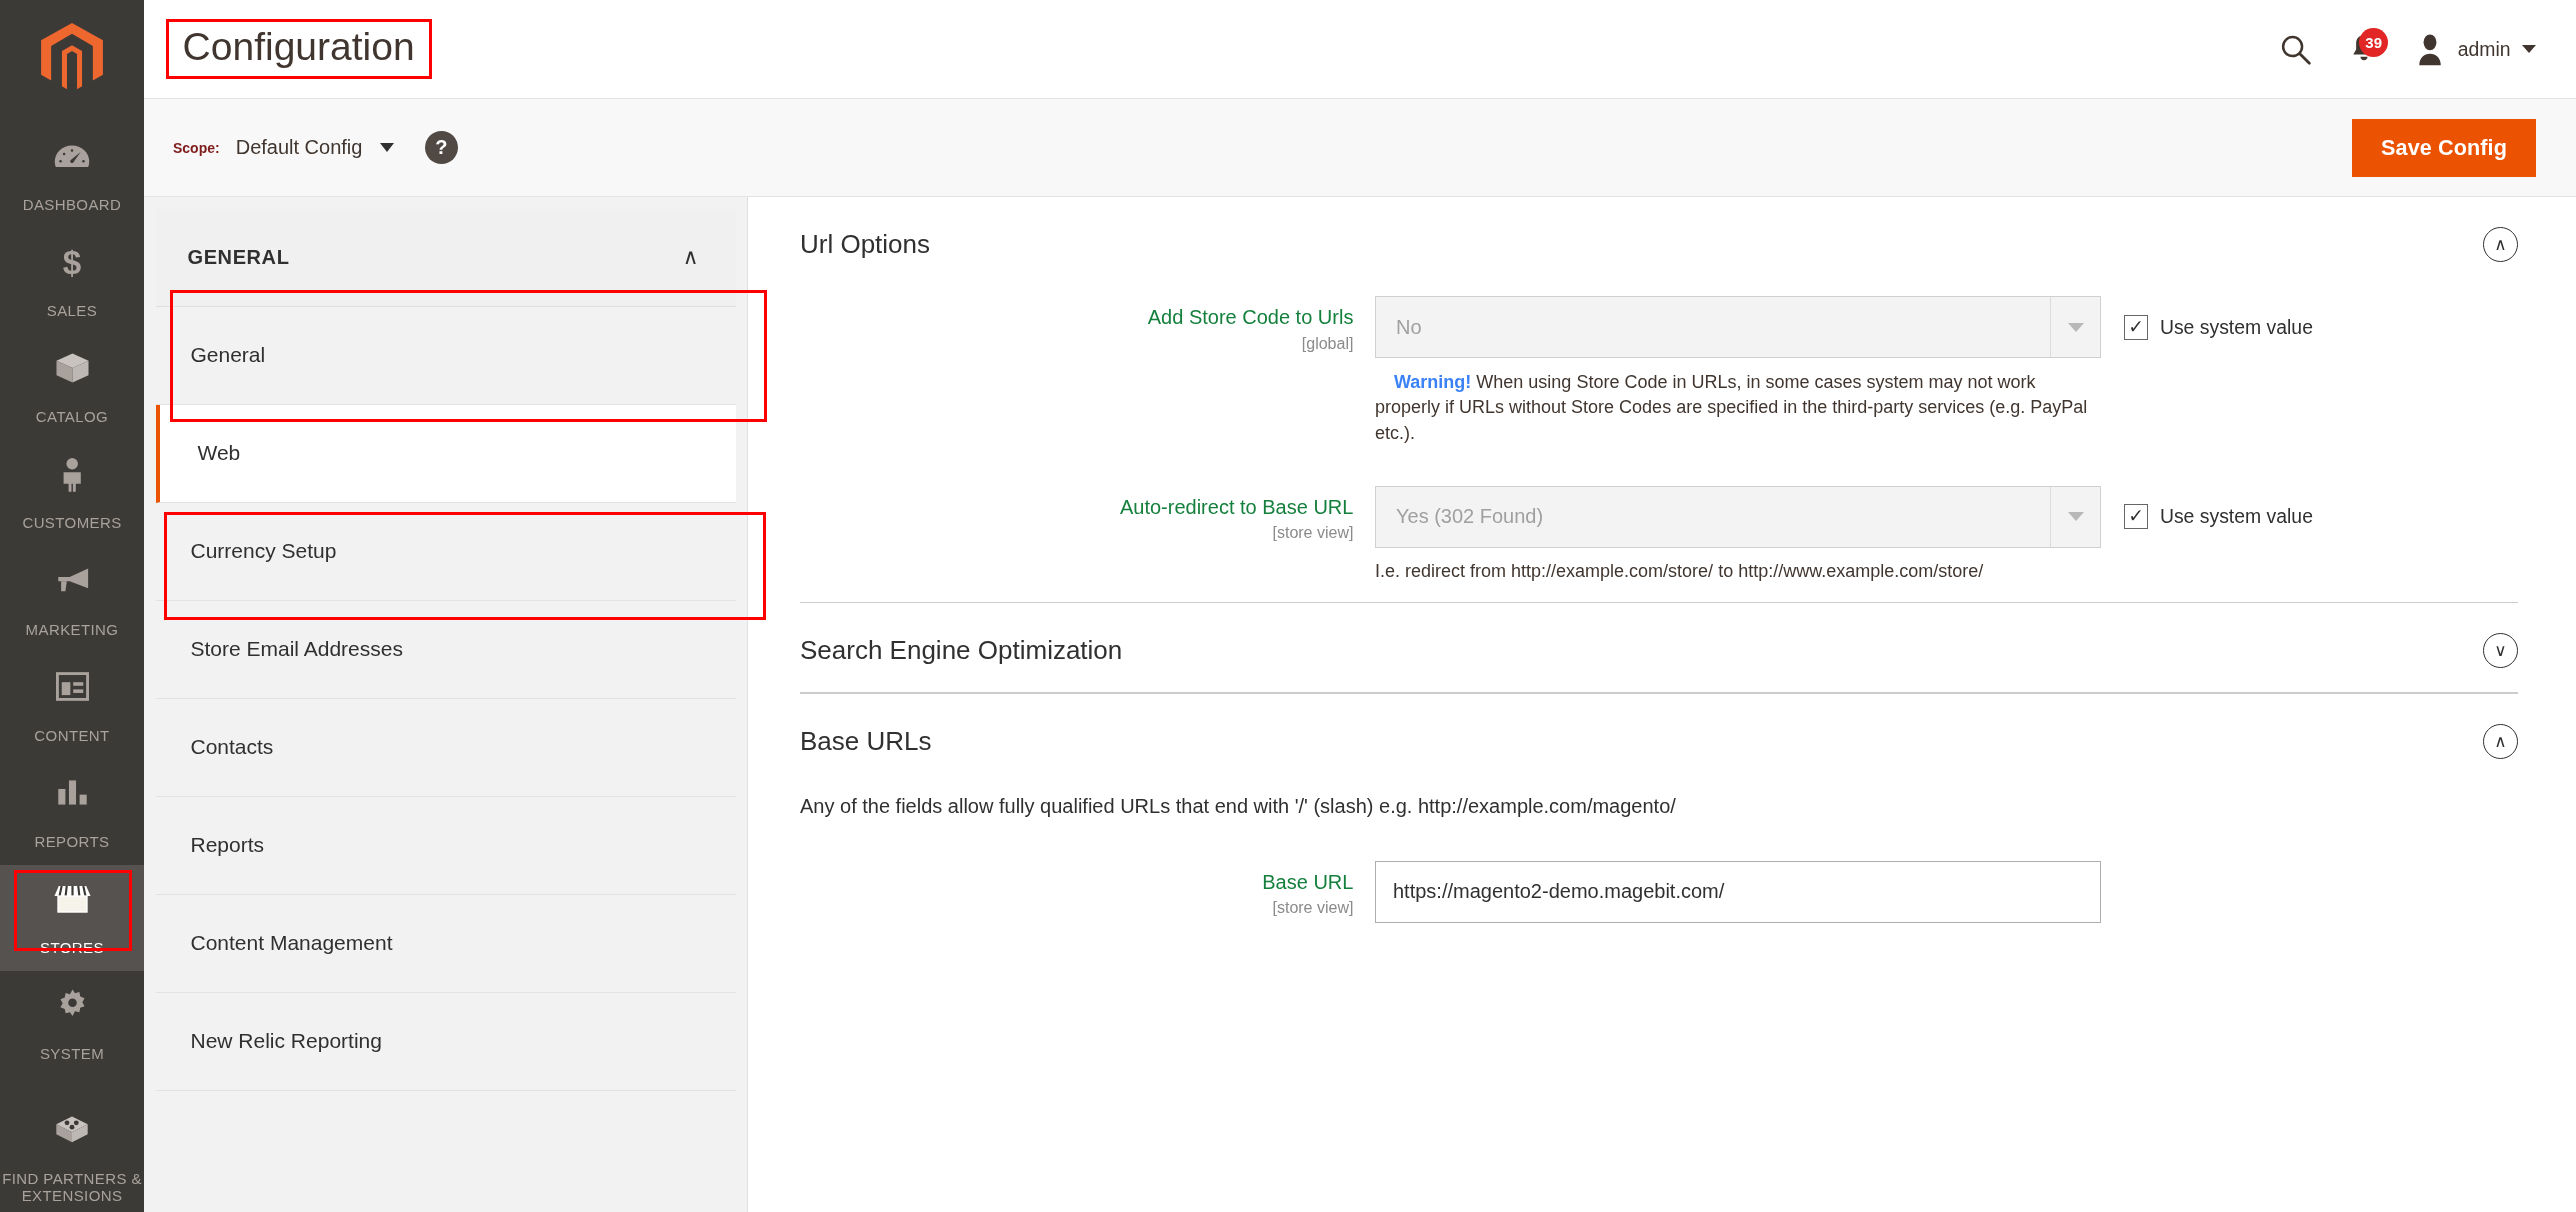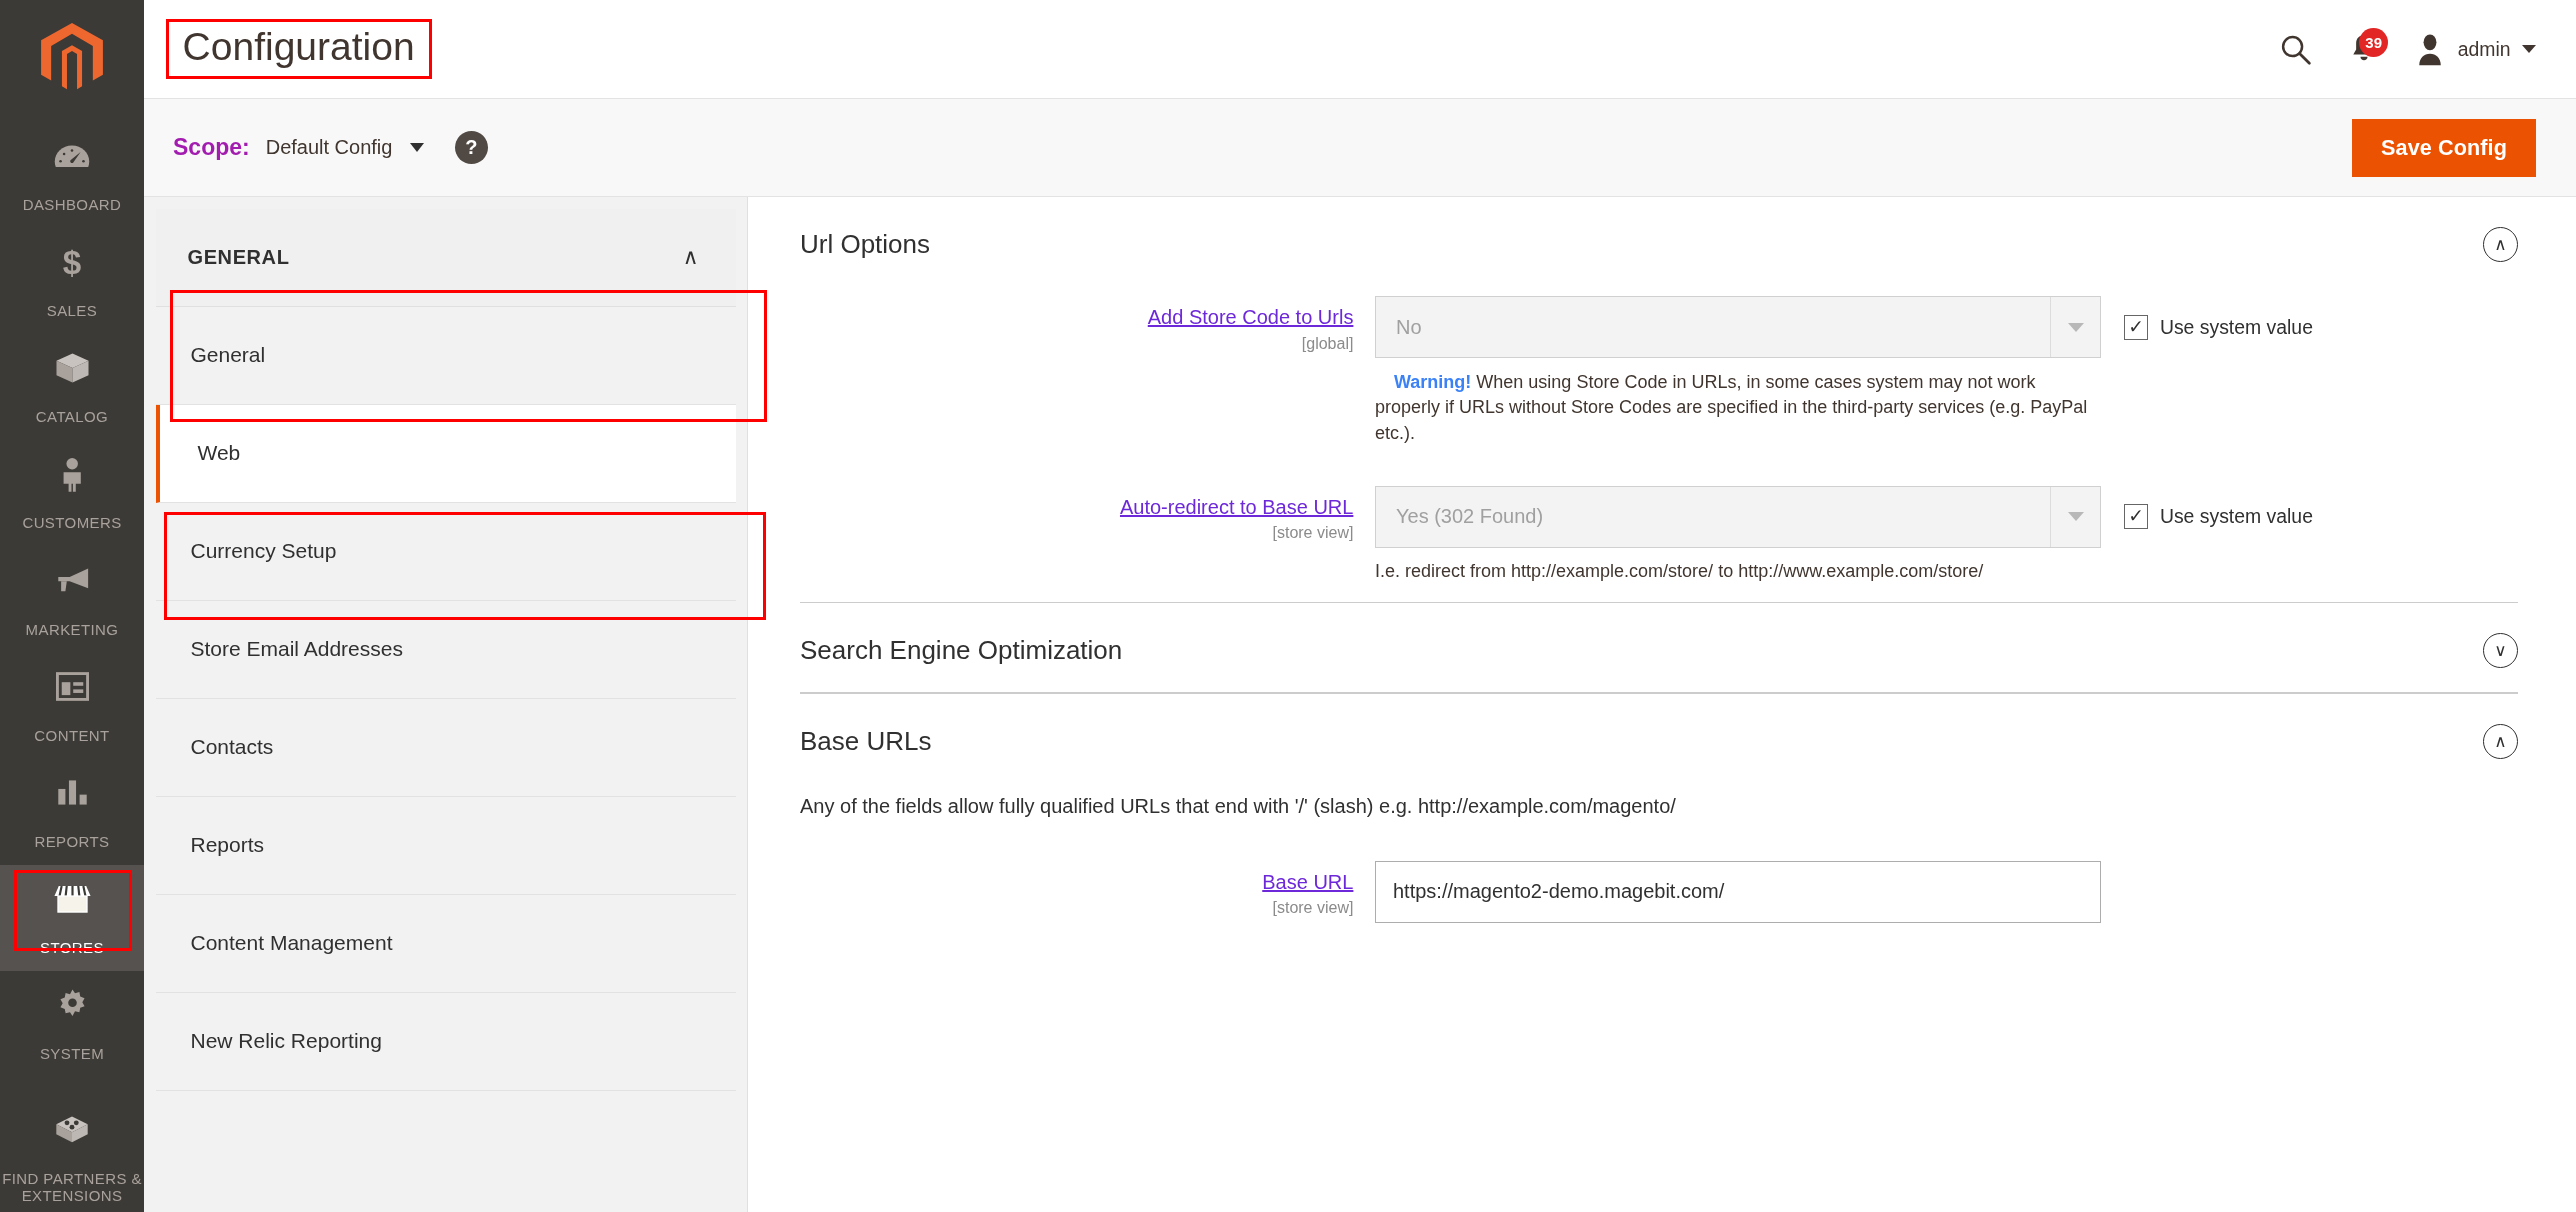--- a/index.html
+++ b/index.html
@@ -68,21 +68,21 @@
   .caret-dn { width: 0; height: 0; border-left: 7.2px solid transparent; border-right: 7.2px solid transparent; border-top: 8.6px solid #41362f; }
 
   
   .scope-bar {
     height: 99px; min-height: 99px; background: #f8f8f8;
     border-top: 0.7px solid #e3e3e3; border-bottom: 0.7px solid #e3e3e3;
     display: flex; align-items: center; justify-content: space-between;
     padding: 0 40px 0 29px;
   }
   .scope-left { display: flex; align-items: center; gap: 16px; }
-  .scope-label { font-size: 23px; font-weight: 700; color: #a21caf; }
+  .scope-label { font-size: 14px; font-weight: 700; color: #7f1d1d; }
   .scope-select { display: flex; align-items: center; gap: 18px; cursor: pointer; }
   .scope-value { font-size: 20px; color: #41362f; }
   .scope-caret { width: 0; height: 0; border-left: 7.2px solid transparent; border-right: 7.2px solid transparent; border-top: 9.3px solid #303030; }
   .help-badge {
     width: 33px; height: 33px; border-radius: 50%; background: #514943;
     color: #fff; font-size: 20px; font-weight: 700;
     display: flex; align-items: center; justify-content: center; cursor: pointer;
     margin-left: 14.4px;
   }
   .save-btn {
@@ -129,21 +129,21 @@
     width: 35px; height: 35px; border-radius: 50%; border: 1.4px solid #303030;
     display: flex; align-items: center; justify-content: center; color: #303030;
     font-size: 17px; line-height: 1;
   }
   .sec-divider { height: 1.4px; background: #cccccc; width: 100%; }
 
   .field-row { display: flex; align-items: flex-start; padding: 10px 0 0; }
   .field-label-col {
     width: 575px; min-width: 575px; text-align: right; padding: 10px 21.6px 0 0;
   }
-  .field-label { font-size: 20px; color: #6d28d9; display: block; line-height: 1.15; text-decoration: underline; }
+  .field-label { font-size: 20px; color: #15803d; display: block; line-height: 1.15; }
   .field-scope { font-size: 16px; color: #8b8b8b; display: block; margin-top: 5.8px; }
   .field-ctrl-col { display: flex; flex-direction: column; }
   .ctrl-line { display: flex; align-items: center; gap: 23px; }
   .sel-box {
     width: 726px; height: 62px; background: #f3f3f3; border: 0.7px solid #d0d0d0;
     display: flex; align-items: center; justify-content: space-between;
     padding: 0 0 0 20px; cursor: not-allowed;
   }
   .sel-val { font-size: 20px; color: #a0a0a0; }
   .sel-arrow-cell {

